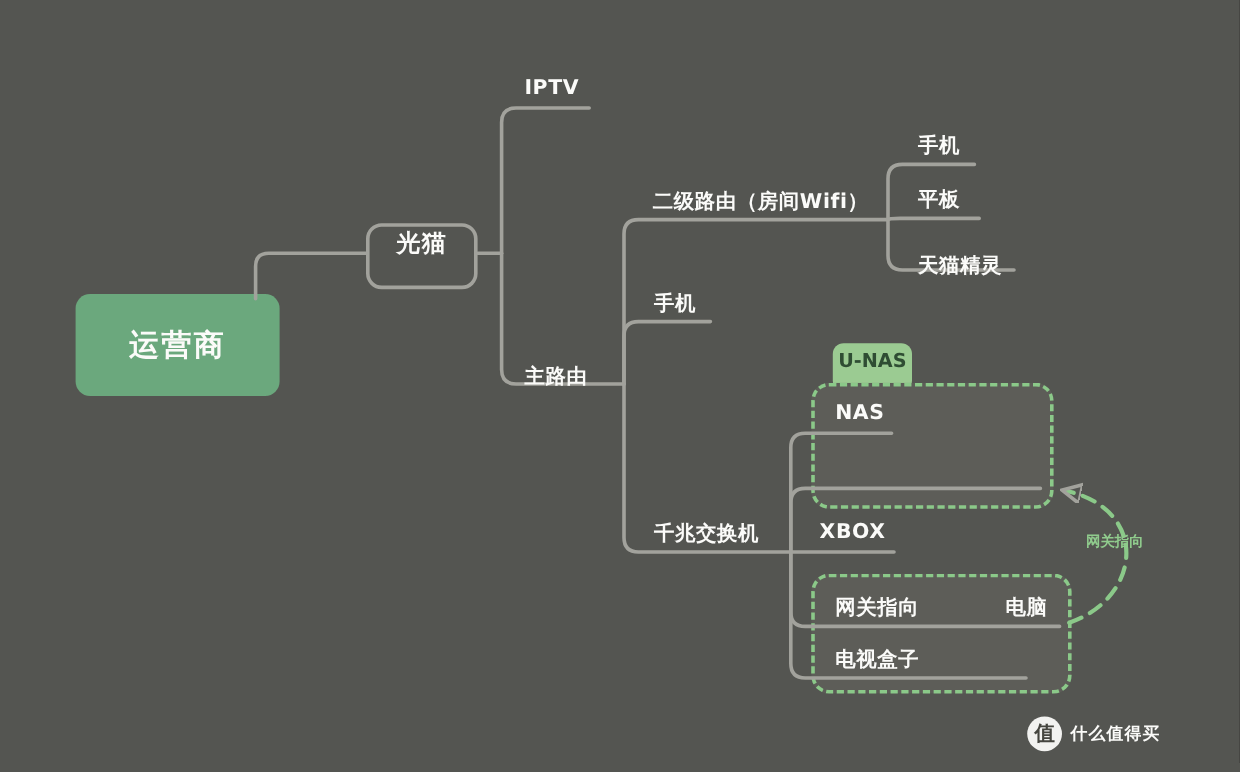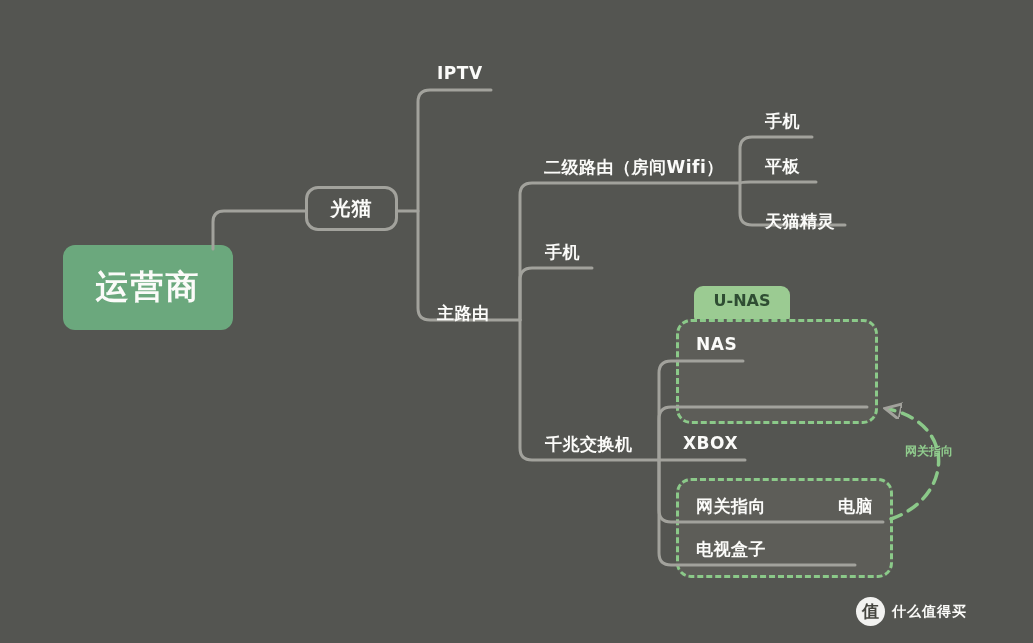--- a/index.html
+++ b/index.html
@@ -20,31 +20,31 @@
     position:absolute; z-index:4; color:var(--text-white);
     font-size:17px; font-weight:600; white-space:nowrap; letter-spacing:.5px;
     cursor:default;
   }
   .root-box {
     position:absolute; left:63px; top:245px; width:170px; height:85px; z-index:2;
     background:var(--root-green); border-radius:12px;
     display:flex; align-items:center; justify-content:center;
   }
   .root-box .root-text {
-    color:var(--text-white); font-size:33px; font-weight:bold; letter-spacing:2px;
+    color:var(--text-white); font-size:25px; font-weight:bold; letter-spacing:2px;
   }
   .modem-box {
-    position:absolute; left:305px; top:186px; width:93px; height:45px; z-index:2;
+    position:absolute; left:305px; top:186px; width:93px; height:55px; z-index:2;
     border:3px solid var(--line-gray); border-radius:13px;
-    display:flex; align-items:center; justify-content:center;
+    display:flex; align-items:flex-start; justify-content:center;
   }
   .modem-box .modem-text { color:var(--text-white); font-size:20px; font-weight:600; letter-spacing:1px; }
 
   .group-tab {
-    position:absolute; left:694px; top:286px; width:96px; height:40px; z-index:1;
+    position:absolute; left:694px; top:286px; width:66px; height:40px; z-index:1;
     background:var(--tab-green); border-radius:9px;
     display:flex; align-items:flex-start; justify-content:center;
     color:var(--tab-text); font-size:16px; font-weight:bold; padding-top:5px;
   }
   .group-box {
     position:absolute; z-index:2;
     background:var(--group-fill);
     border:3px dashed var(--dash-green); border-radius:15px;
   }
   #unas-box  { left:676px; top:319px; width:202px; height:105px; }

